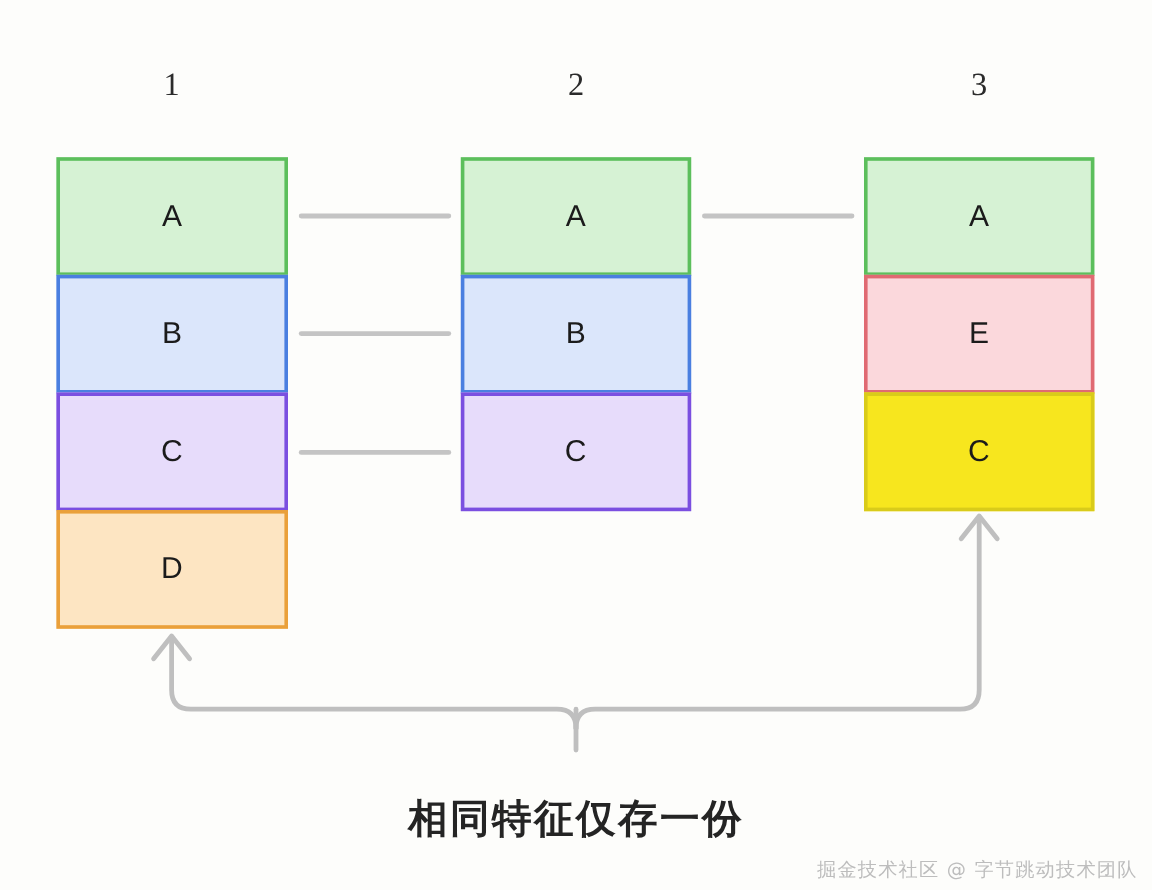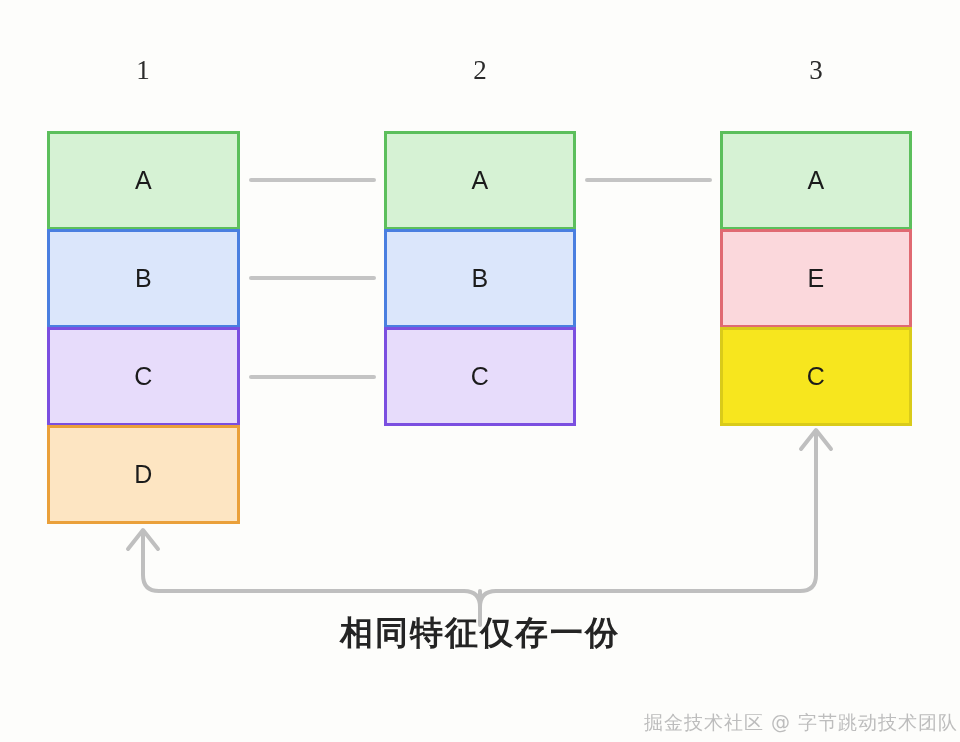--- a/index.html
+++ b/index.html
@@ -70,37 +70,37 @@
     position: absolute;
     height: 4px;
     background: #c4c4c4;
     border-radius: 2px;
   }
 
   
   #caption {
     position: absolute;
     left: 0;
-    top: 611px;
+    top: 660px;
     width: 960px;
     text-align: center;
     font-family: "DejaVu Sans", sans-serif;
     font-weight: bold;
     font-size: 33px;
     color: #242424;
     letter-spacing: 2px;
   }
 
   
   #watermark {
     position: absolute;
-    right: 2px;
+    right: 12px;
     bottom: 6px;
     font-family: "DejaVu Sans", sans-serif;
-    font-size: 19px;
+    font-size: 16px;
     color: #bdbdbd;
     letter-spacing: 1px;
     white-space: nowrap;
     margin-top: 30px;
   }
 
   svg.overlay {
     position: absolute;
     left: 0; top: 0;
     width: 960px;

